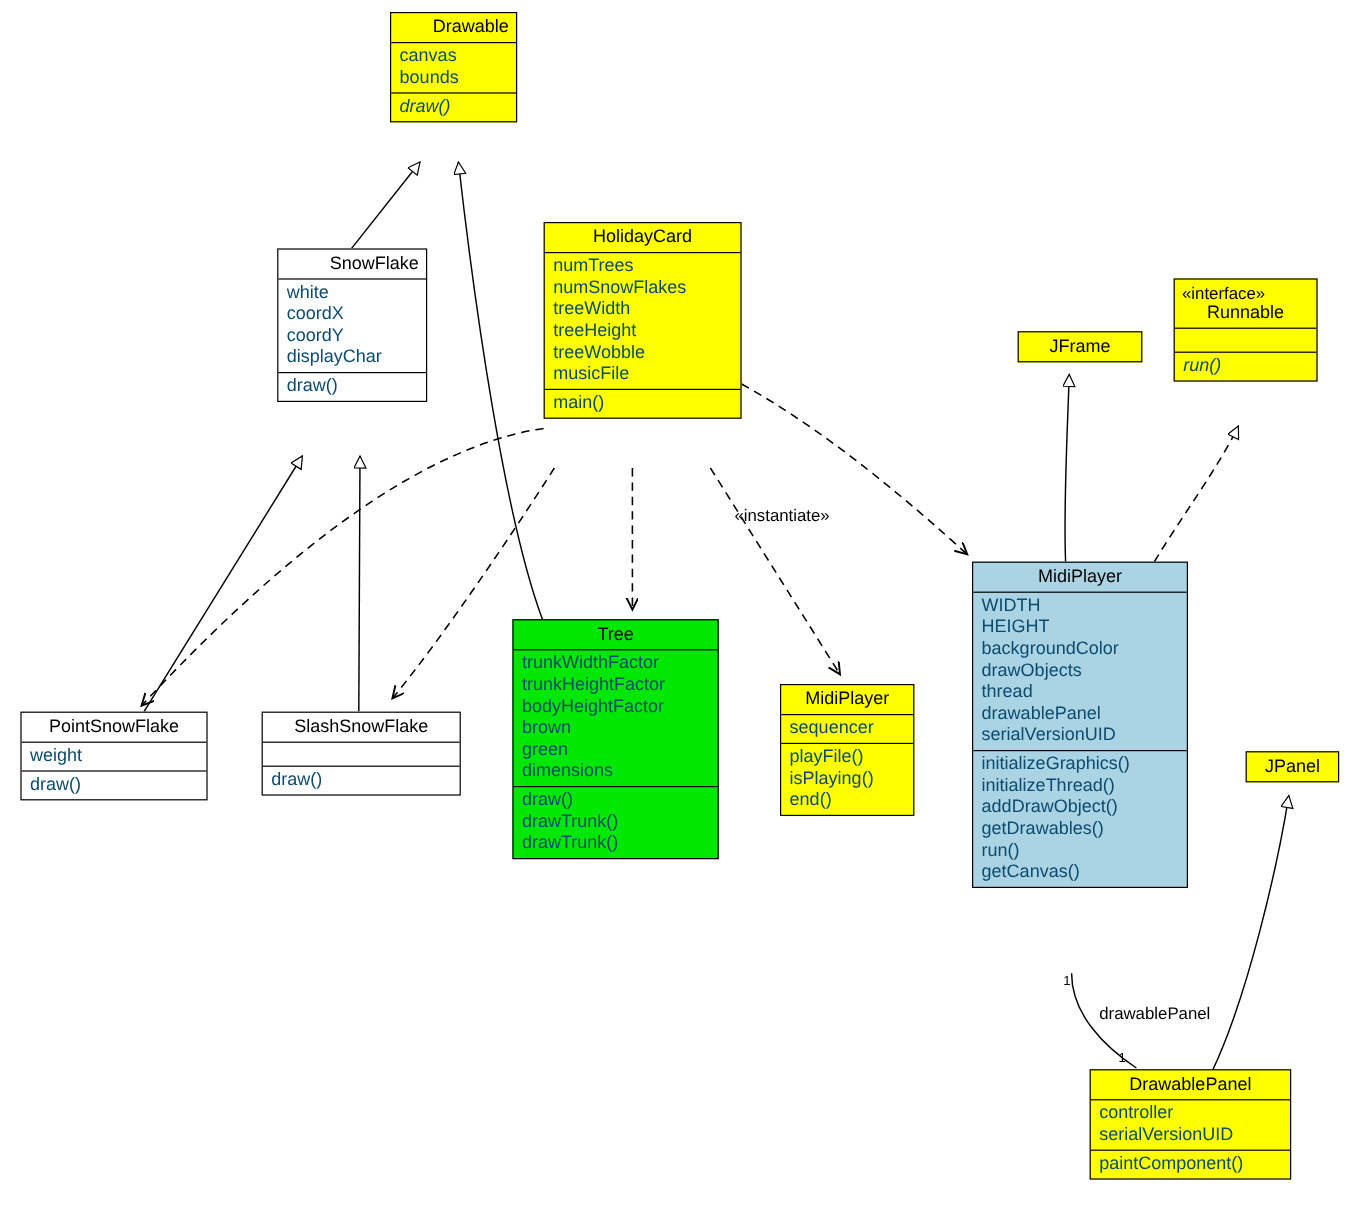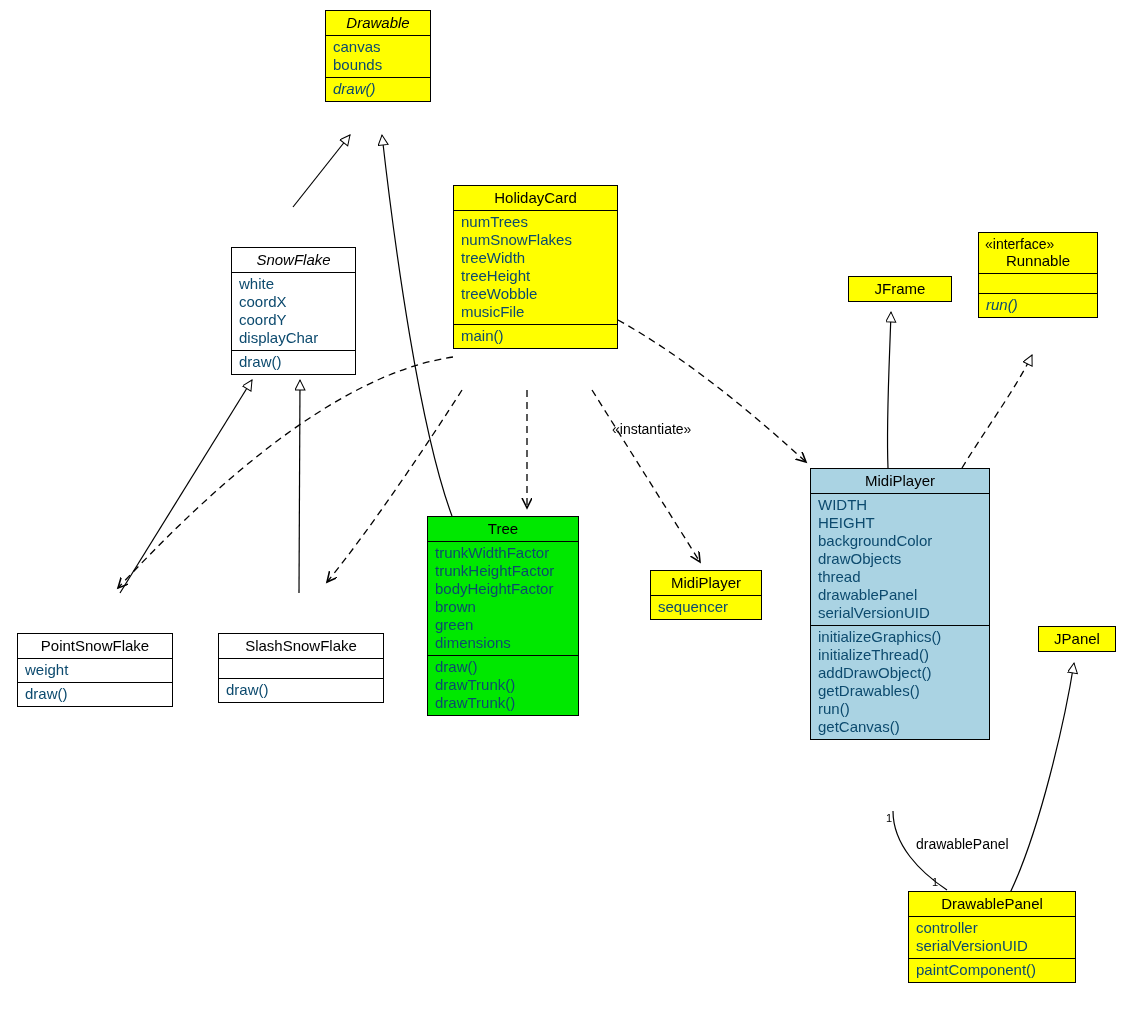--- a/index.html
+++ b/index.html
@@ -4,26 +4,26 @@
 <style>
   html,body{margin:0;padding:0;background:#ffffff;}
   #diagram{position:relative;width:1132px;height:1015px;background:#ffffff;
            font-family:"Liberation Sans","DejaVu Sans",sans-serif;overflow:hidden;}
   #wires{position:absolute;left:0;top:0;width:1132px;height:1015px;}
   .cls{position:absolute;border:1px solid #000;box-sizing:border-box;
        background:#ffff00;z-index:5;}
   .cls .compartment{border-top:1px solid #000;padding:2px 6px 3px 7px;}
   .cls .name{text-align:center;padding:3px 6px 4px 6px;font-size:15px;
              line-height:17px;color:#000;}
-  .cls .name.italic{font-style:italic;}
+  .cls .name.italic{text-align:right;}
   .cls .stereo{text-align:left;font-size:14px;line-height:16px;}
   .cls .row{font-size:15px;line-height:18px;white-space:nowrap;color:#0c4a6e;}
   .cls .row.italic{font-style:italic;}
   .cls .compartment.empty{height:19px;padding:0;}
-  .white{background:#ffffff;margin-top:40px;}
+  .white{background:#ffffff;}
   .green{background:#00e800;}
   .blue{background:#aad3e3;}
   .edge-label{position:absolute;font-size:14px;color:#000;z-index:6;
               background:transparent;white-space:nowrap;}
   .mult{position:absolute;font-size:11px;color:#000;z-index:6;}
 </style>
 </head>
 <body>
 
 <div id="diagram">
@@ -130,41 +130,46 @@
   </div>
 
   <div class="cls white" style="left:218px;top:593px;width:166px;">
     <div class="name">SlashSnowFlake</div>
     <div class="compartment empty"></div>
     <div class="compartment">
       <div class="row">draw()</div>
     </div>
   </div>
 
-  <div class="cls green" style="left:427px;top:516px;width:152px;">
+  <div class="cls green" style="left:427px;top:516px;width:172px;">
     <div class="name">Tree</div>
     <div class="compartment">
       <div class="row">trunkWidthFactor</div>
       <div class="row">trunkHeightFactor</div>
       <div class="row">bodyHeightFactor</div>
       <div class="row">brown</div>
       <div class="row">green</div>
       <div class="row">dimensions</div>
     </div>
     <div class="compartment">
       <div class="row">draw()</div>
       <div class="row">drawTrunk()</div>
       <div class="row">drawTrunk()</div>
     </div>
   </div>
 
   <div class="cls" style="left:650px;top:570px;width:112px;">
     <div class="name">MidiPlayer</div>
     <div class="compartment">
       <div class="row">sequencer</div>
+    </div>
+    <div class="compartment">
+      <div class="row">playFile()</div>
+      <div class="row">isPlaying()</div>
+      <div class="row">end()</div>
     </div>
   </div>
 
   <div class="cls blue" style="left:810px;top:468px;width:180px;">
     <div class="name">MidiPlayer</div>
     <div class="compartment">
       <div class="row">WIDTH</div>
       <div class="row">HEIGHT</div>
       <div class="row">backgroundColor</div>
       <div class="row">drawObjects</div>

